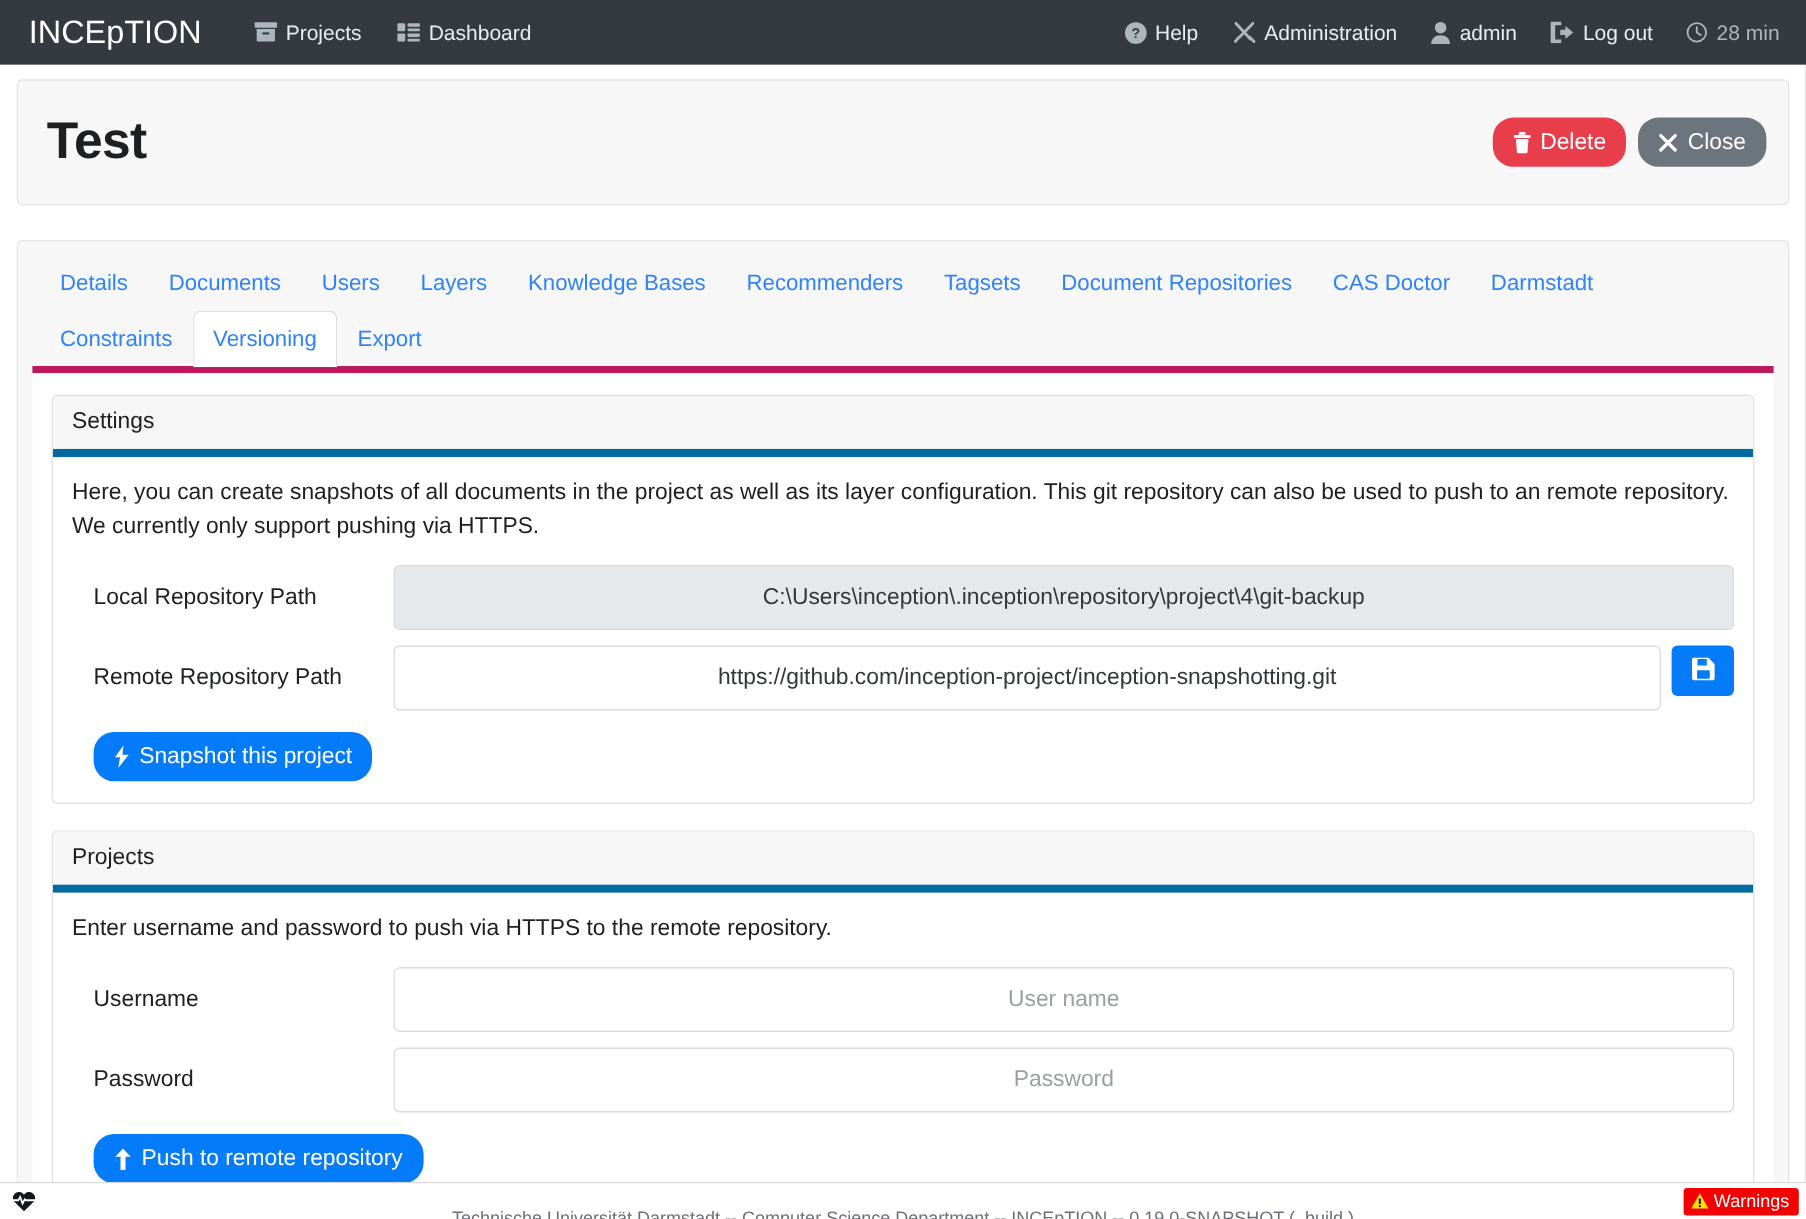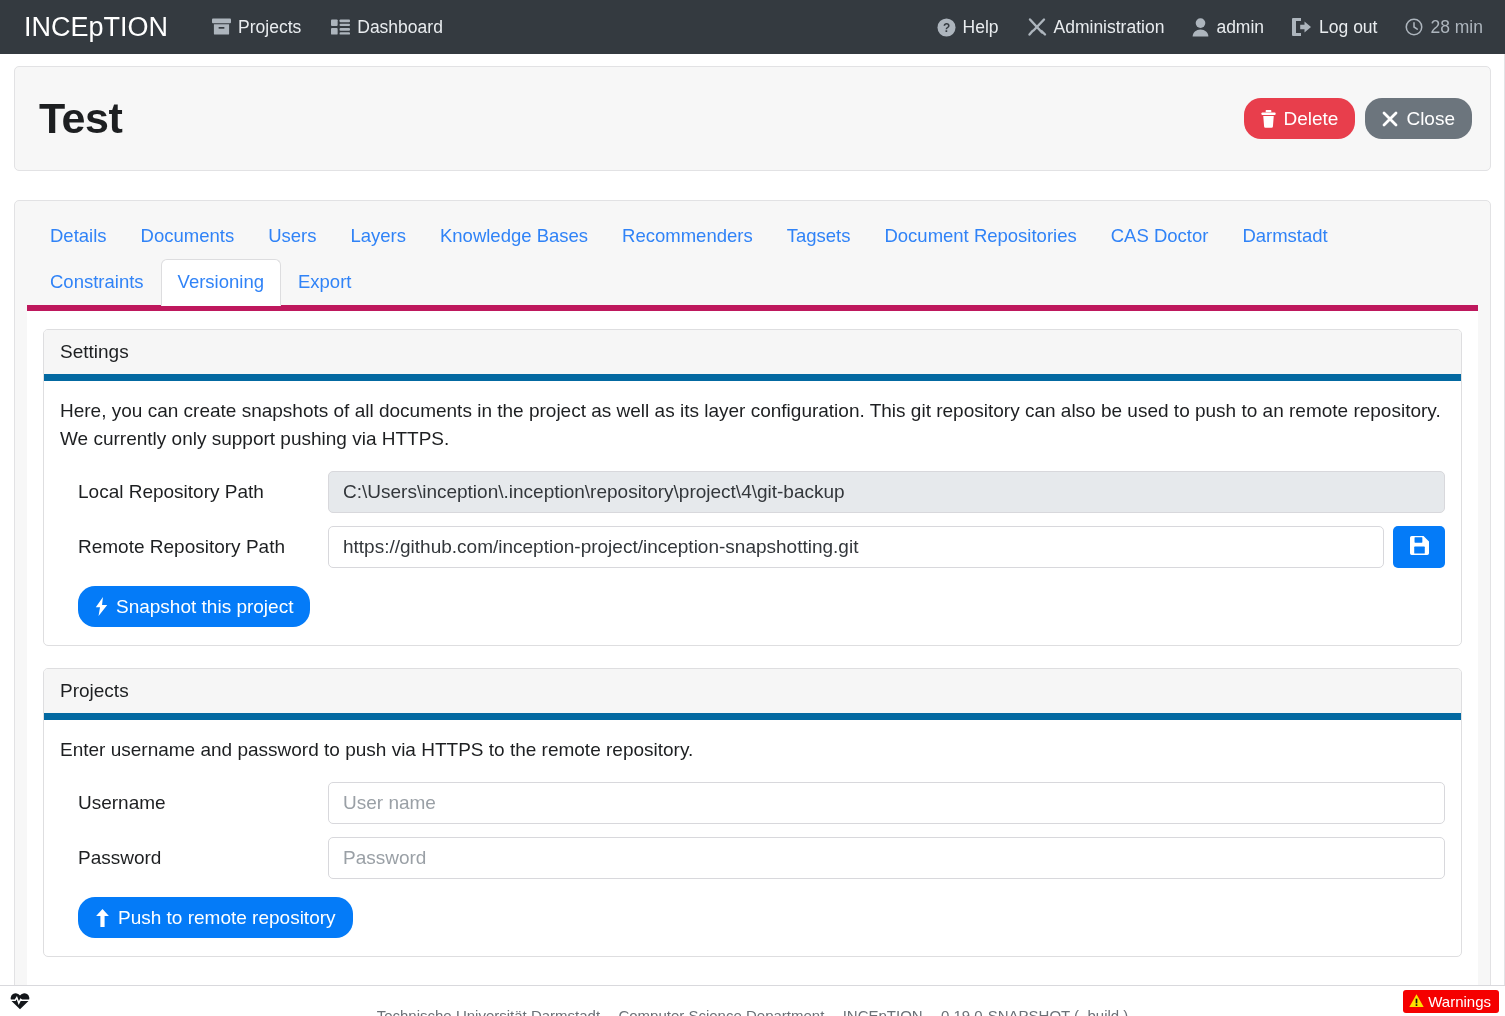--- a/index.html
+++ b/index.html
@@ -166,30 +166,31 @@
     padding-left: 18px;
   }
   .form-label {
     width: 250px;
     flex: none;
     font-size: 19px;
     color: #1d1f21;
   }
   .form-control {
     flex: 1;
-    height: 42px;
+    height: 54px;
     border: 1px solid #d8d8dc;
     border-radius: 5px;
     background: #ffffff;
     font-size: 19px;
     color: #33373b;
     padding: 0 14px;
     font-family: "Liberation Sans", sans-serif;
     outline: none;
     min-width: 0;
+    text-align: center;
   }
   .form-control::placeholder { color: #9aa0a6; opacity: 1; }
   .form-control[readonly] { background: #e6e9ec; color: #33373b; }
   .input-group { flex: 1; display: flex; gap: 9px; min-width: 0; }
   .icon-btn {
     width: 52px;
     height: 42px;
     flex: none;
     background: #047bf8;
     border: none;

